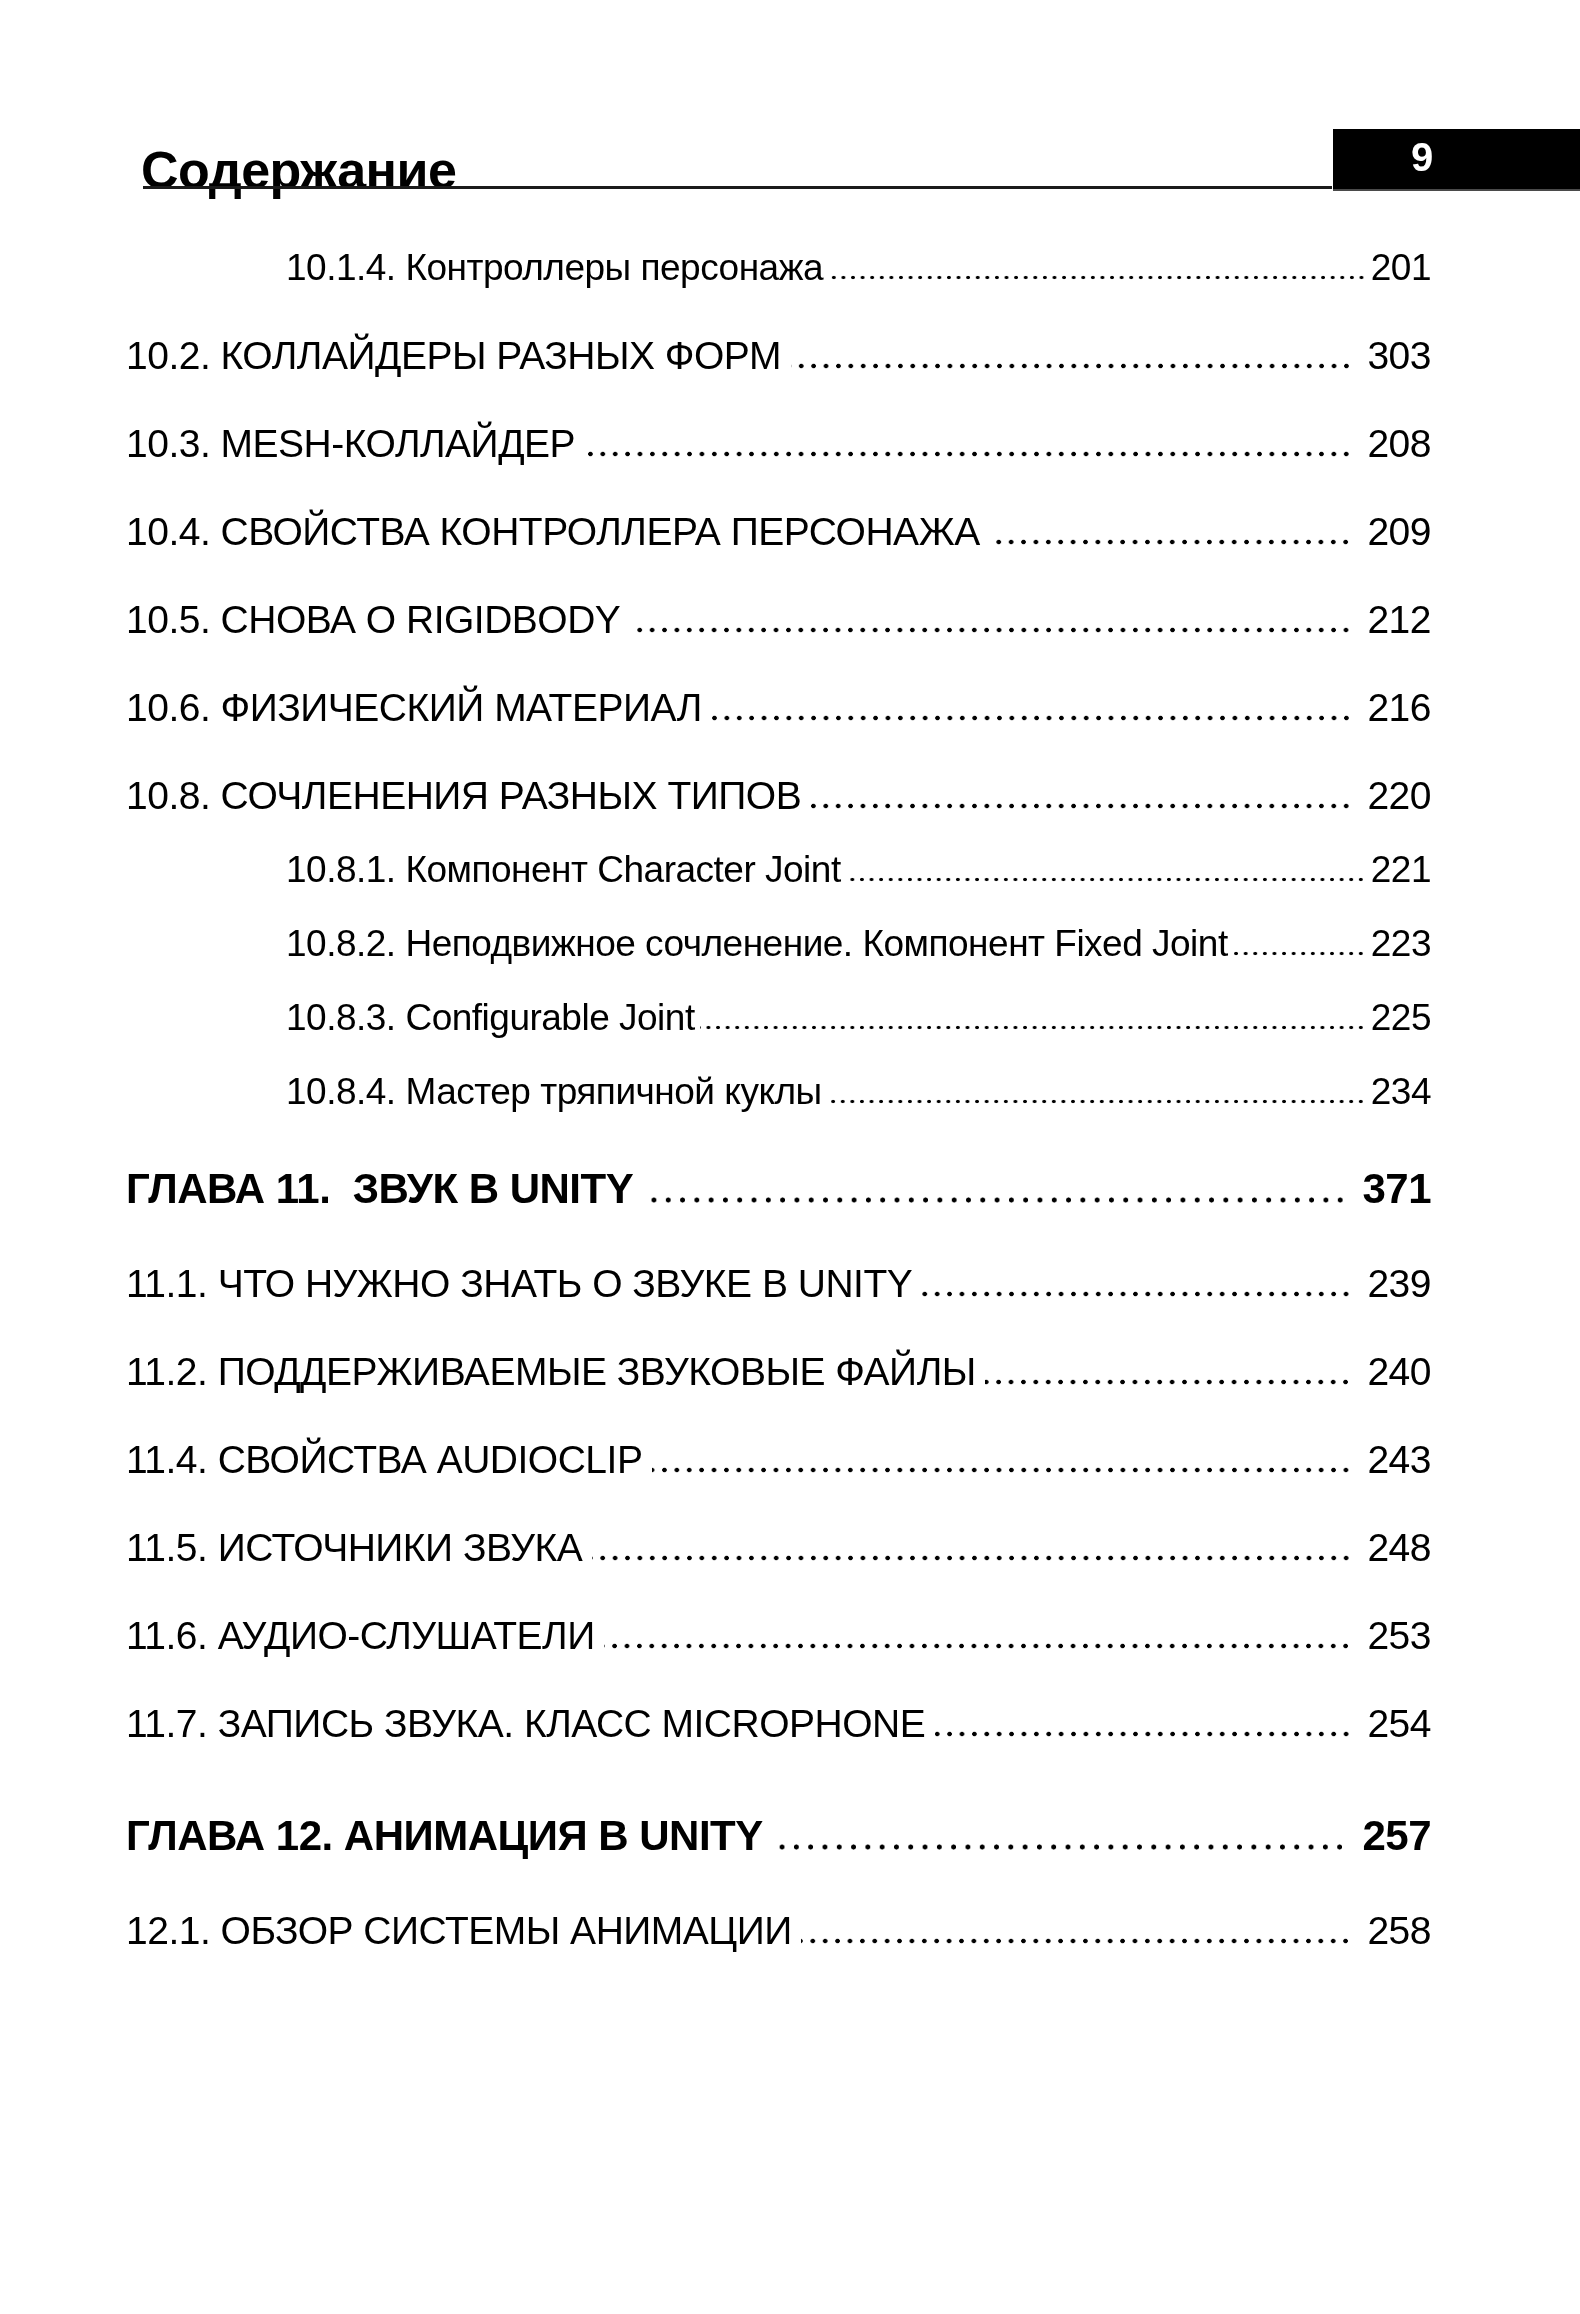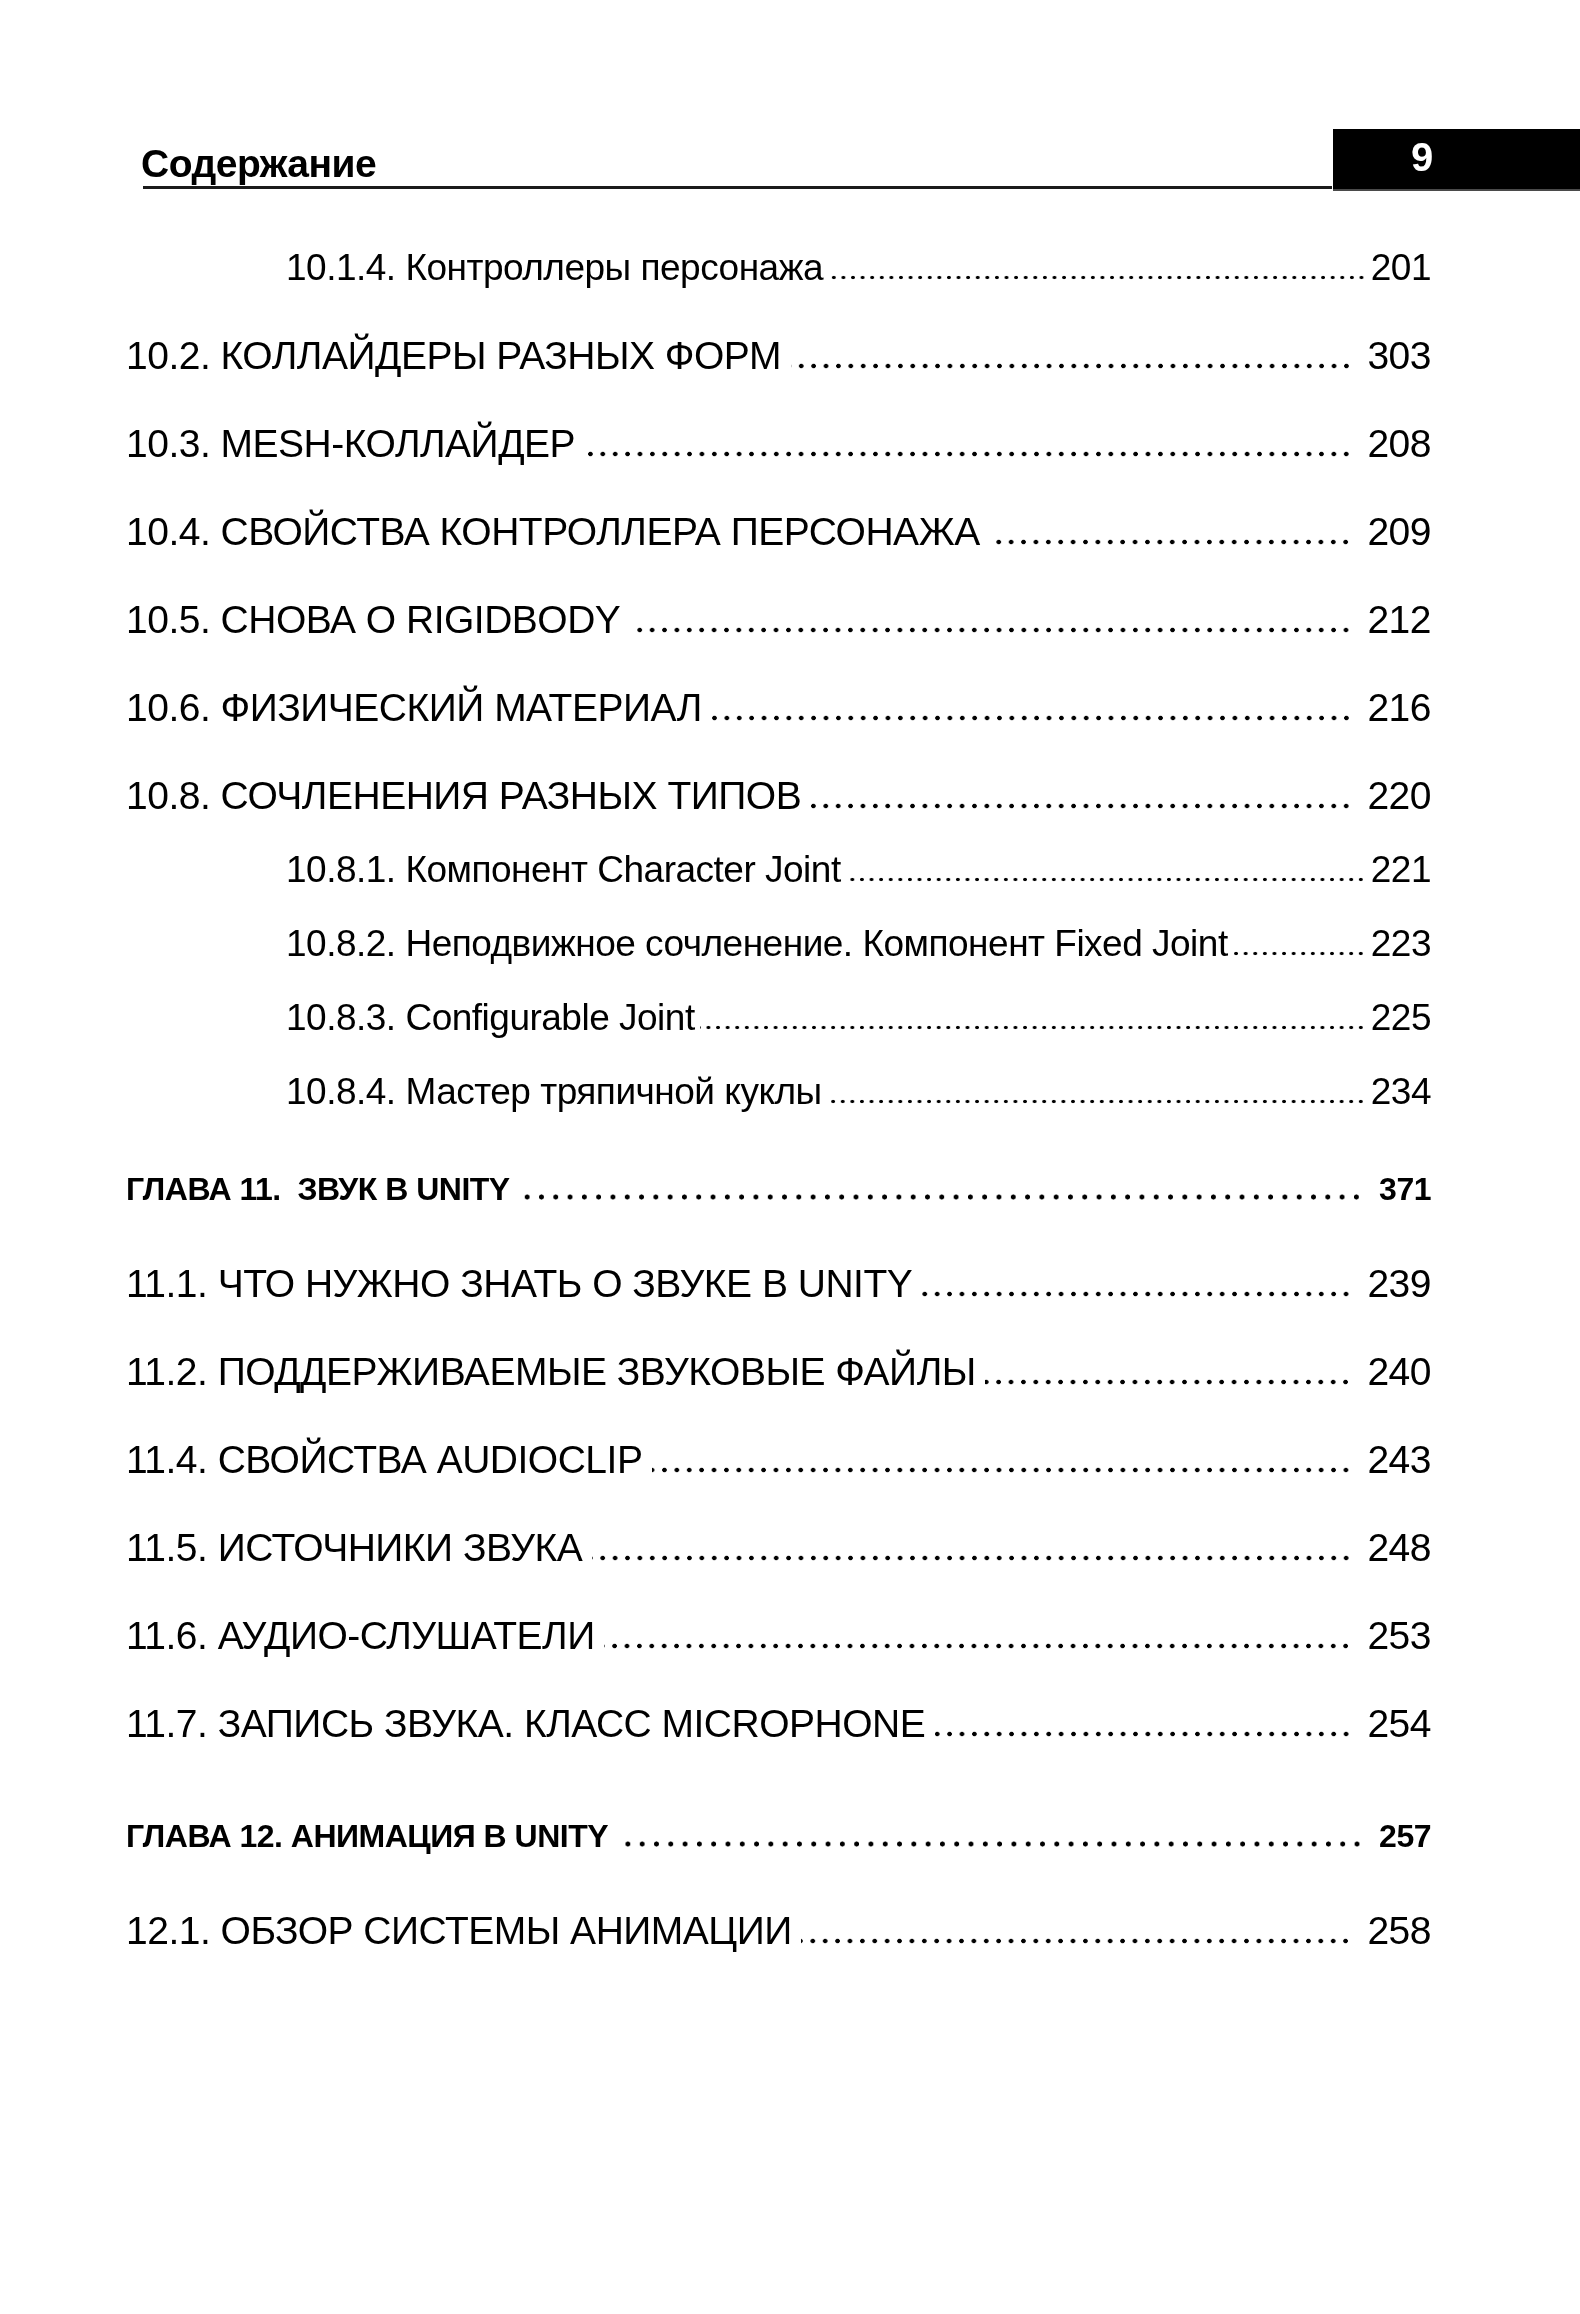--- a/index.html
+++ b/index.html
@@ -11,21 +11,21 @@
     overflow: hidden;
     font-family: "Liberation Sans", "DejaVu Sans", sans-serif;
     color: #000;
   }
 
   
   .header-title {
     position: absolute;
     left: 141px;
     top: 144px;
-    font-size: 39px;
+    font-size: 52px;
     font-weight: 700;
     line-height: 1;
     letter-spacing: -0.5px;
     white-space: nowrap;
   }
   .rule {
     position: absolute;
     left: 143px;
     top: 186px;
     width: 1189px;
@@ -61,21 +61,21 @@
   .row {
     display: flex;
     align-items: baseline;
     letter-spacing: -0.5px;
   }
   .row .t { white-space: nowrap; }
   .row .p { white-space: nowrap; }
 
   .sec  { font-weight: 400; font-size: 39px; line-height: 46px; margin-top: 42px; }
   .sub  { font-weight: 400; font-size: 37px; line-height: 46px; margin-top: 28px; padding-left: 160px; }
-  .chap { font-weight: 700; font-size: 32px; line-height: 50px; margin-top: 49px; }
+  .chap { font-weight: 700; font-size: 42px; line-height: 50px; margin-top: 49px; }
   .chap-12 { margin-top: 64px; }
   .chap + .sec { margin-top: 47px; }
   #toc > .row:first-child { margin-top: 54px; }
 
   
   .dots {
     flex: 1 1 auto;
     height: 5.7px;
     margin-left: 9.6px;
     margin-right: 15.3px;

